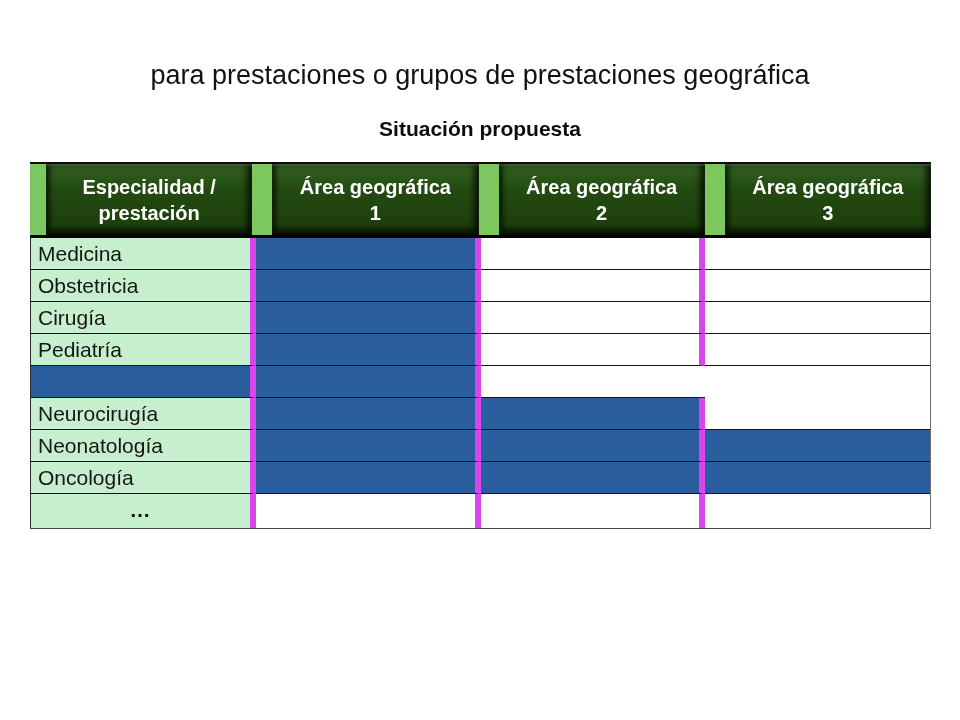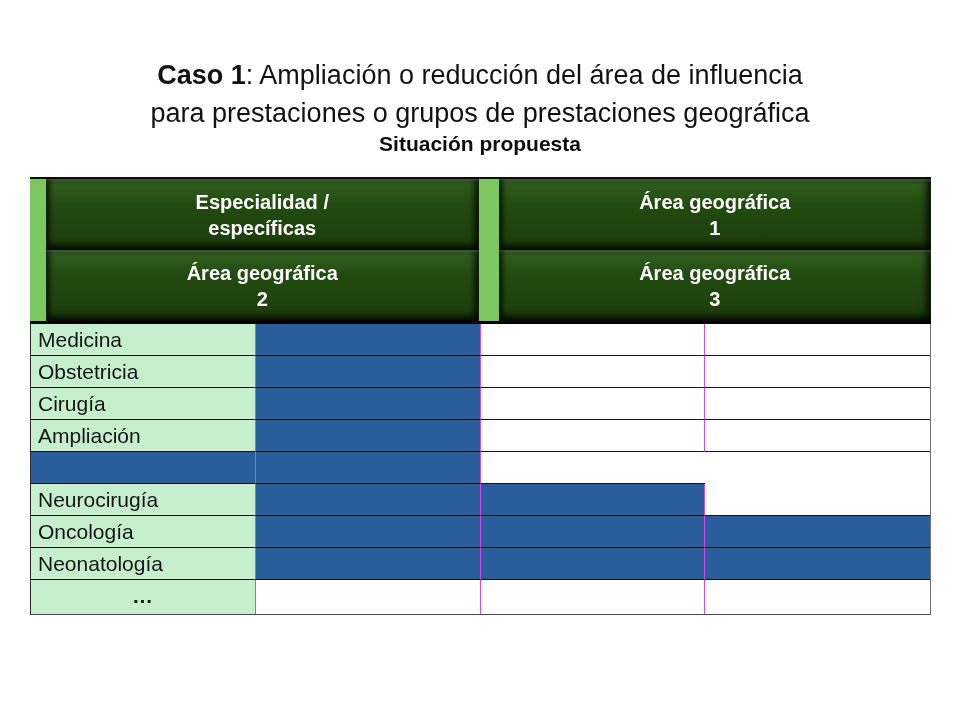--- a/index.html
+++ b/index.html
@@ -10,29 +10,29 @@
   }
   .slide{position:relative;width:960px;height:720px;}
 
   .title{
     margin:56px auto 0;width:840px;text-align:center;
     font-size:27px;line-height:38px;color:#121212;font-weight:400;
   }
   .title .bold{font-weight:700;}
 
   .subtitle{
-    text-align:center;
+    margin-top:23px;text-align:center;
     font-size:21px;font-weight:700;color:#0d0d0d;
   }
 
   .table-wrap{margin:21px 29px 0 30px;width:901px;box-sizing:border-box;}
 
   
   .header-row{
-    display:grid;grid-template-columns:repeat(2,1fr);column-gap:20px;
+    display:grid;grid-template-columns:repeat(4,1fr);column-gap:20px;
     padding-left:16px;box-sizing:border-box;
     background:var(--strip,#7CC75F);
     border-top:2px solid #0c0c0c;border-bottom:3px solid #000;
   }
   .hcell{
     height:71px;
     background:linear-gradient(180deg,#336222 0%,var(--hgreen,#234B11) 35%,#1c3d0b 100%);
     box-shadow:
       inset 0 2px 2px rgba(255,255,255,0.16),
       inset 4px 0 5px rgba(0,0,0,0.55),
@@ -45,51 +45,50 @@
   
   .tbody{
     border-left:1px solid #2a2a2a;
     border-right:1px solid #6f6f6f;
     border-bottom:1px solid #4a4a4a;
     box-sizing:border-box;
   }
   .row{display:grid;grid-template-columns:repeat(4,1fr);}
   .cell{
     height:32px;box-sizing:border-box;
-    border-bottom:1px solid #151515;border-right:1px solid #d946ef;
+    border-bottom:1px solid #151515;border-right:6px solid #d946ef;
     background:#ffffff;
   }
   .row .cell:last-child{border-right:none;}
   .row:last-child .cell{border-bottom:none;height:34px;}
   .cell.label{
     background:var(--green,#C6EFCE);
     font-size:21px;line-height:30px;padding:1px 0 0 7px;
     color:#161616;white-space:nowrap;overflow:hidden;
   }
   .cell.label.center{text-align:center;padding-left:0;font-weight:700;letter-spacing:1px;}
   .cell.blue{background:var(--blue,#2A5D9B);}
 </style>
 </head>
 <body>
 
 <div class="slide">
 
   <div class="title">
-    <div><span class="bold">Caso 1</span><span>: Ampliación o reducción del área de influencia</span></div>
     <div>para prestaciones o grupos de prestaciones geográfica</div>
   </div>
 
   <div class="subtitle">Situación propuesta</div>
 
   <div class="table-wrap">
 
     <div class="header-row">
       <div class="hcell">
         <span>Especialidad /</span>
-        <span>específicas</span>
+        <span>prestación</span>
       </div>
       <div class="hcell">
         <span>Área geográfica</span>
         <span>1</span>
       </div>
       <div class="hcell">
         <span>Área geográfica</span>
         <span>2</span>
       </div>
       <div class="hcell">
@@ -111,44 +110,44 @@
           <div class="cell area"></div>
           <div class="cell area"></div>
         </div>
         <div class="row">
           <div class="cell label">Cirugía</div>
           <div class="cell area blue"></div>
           <div class="cell area"></div>
           <div class="cell area"></div>
         </div>
         <div class="row">
-          <div class="cell label">Ampliación</div>
+          <div class="cell label">Pediatría</div>
           <div class="cell area blue"></div>
           <div class="cell area"></div>
           <div class="cell area"></div>
         </div>
         <div class="row">
           <div class="cell area blue"></div>
           <div class="cell area blue"></div>
           <div class="cell area"></div>
         </div>
         <div class="row">
           <div class="cell label">Neurocirugía</div>
           <div class="cell area blue"></div>
           <div class="cell area blue"></div>
           <div class="cell area"></div>
         </div>
         <div class="row">
-          <div class="cell label">Oncología</div>
+          <div class="cell label">Neonatología</div>
           <div class="cell area blue"></div>
           <div class="cell area blue"></div>
           <div class="cell area blue"></div>
         </div>
         <div class="row">
-          <div class="cell label">Neonatología</div>
+          <div class="cell label">Oncología</div>
           <div class="cell area blue"></div>
           <div class="cell area blue"></div>
           <div class="cell area blue"></div>
         </div>
         <div class="row">
           <div class="cell label center">…</div>
           <div class="cell area"></div>
           <div class="cell area"></div>
           <div class="cell area"></div>
         </div>

